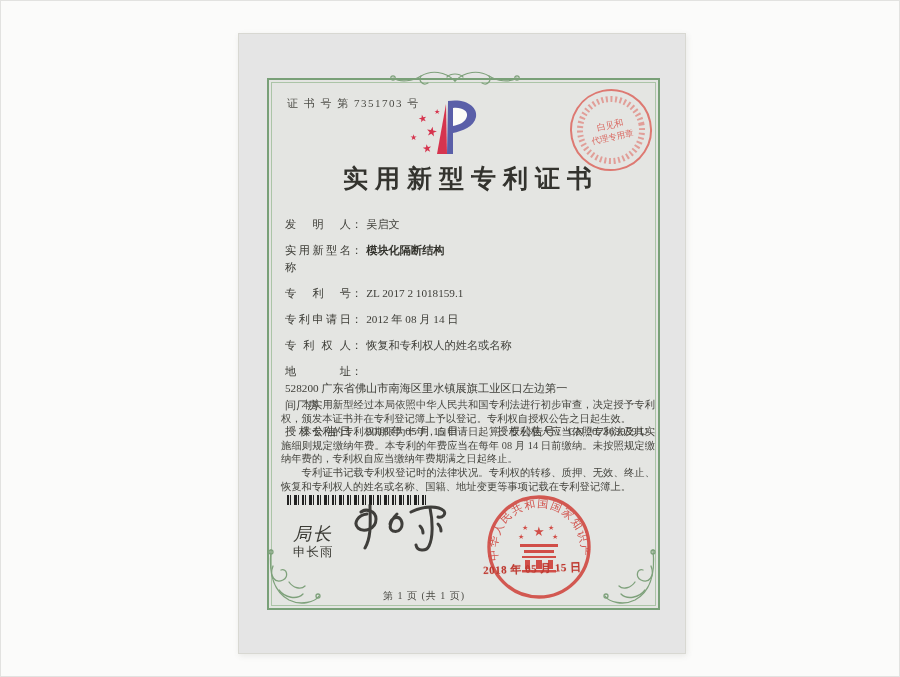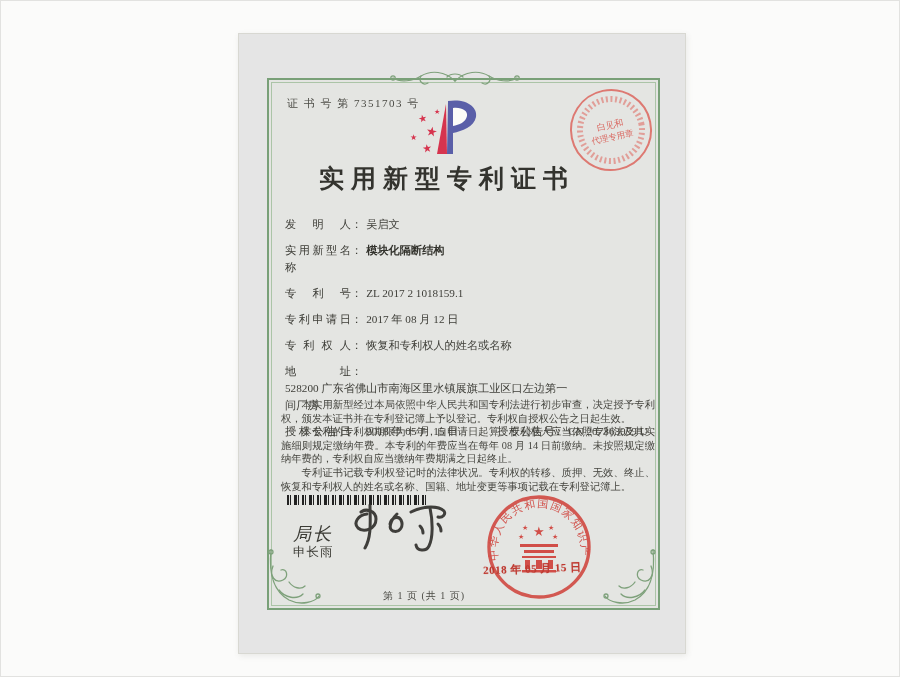--- a/index.html
+++ b/index.html
@@ -26,21 +26,21 @@
   .ornament-top{position:absolute;left:146px;top:33px;width:140px;height:26px;}
   .flourish-bl{position:absolute;left:22px;top:512px;width:62px;height:62px;}
   .flourish-br{position:absolute;left:362px;top:512px;width:62px;height:62px;transform:scaleX(-1);}
   .certno{
     position:absolute;left:48px;top:62px;font-size:11px;color:#4b4b45;
     letter-spacing:1.5px;
   }
   .logo{position:absolute;left:167px;top:64px;width:80px;height:64px;}
   .title{
     position:absolute;left:28px;top:128px;width:360px;text-align:center;
-    font-size:25px;font-weight:bold;color:#33332e;letter-spacing:7px;
+    font-size:25px;font-weight:bold;color:#33332e;letter-spacing:7px;padding-left:24px;
   }
   .fields{position:absolute;left:46px;top:182px;width:372px;font-size:11.2px;color:#3e3e38;}
   .frow{position:relative;line-height:17px;margin-bottom:9px;}
   .flabel{
     display:inline-block;width:66px;text-align:justify;text-align-last:justify;
     vertical-align:top;color:#3c3c36;
   }
   .fcolon{display:inline-block;vertical-align:top;margin-right:4px;color:#3c3c36;}
   .fvalue{display:inline-block;max-width:292px;vertical-align:top;}
   .fvalue.bold{font-weight:bold;color:#33332d;}
@@ -136,21 +136,21 @@
     <text x="42" y="40" text-anchor="middle" font-size="9" fill="#d8564e">白见和</text>
     <text x="42" y="52" text-anchor="middle" font-size="8.5" fill="#d8564e">代理专用章</text>
   </svg>
 
   <div class="title">实用新型专利证书</div>
 
   <div class="fields">
       <div class="frow"><span class="flabel">发明人</span><span class="fcolon">：</span><span class="fvalue">吴启文</span></div>
       <div class="frow"><span class="flabel">实用新型名称</span><span class="fcolon">：</span><span class="fvalue bold">模块化隔断结构</span></div>
       <div class="frow"><span class="flabel">专利号</span><span class="fcolon">：</span><span class="fvalue">ZL 2017 2 1018159.1</span></div>
-      <div class="frow"><span class="flabel">专利申请日</span><span class="fcolon">：</span><span class="fvalue">2017 年 08 月 12 日</span></div>
+      <div class="frow"><span class="flabel">专利申请日</span><span class="fcolon">：</span><span class="fvalue">2012 年 08 月 14 日</span></div>
       <div class="frow"><span class="flabel">专利权人</span><span class="fcolon">：</span><span class="fvalue">恢复和专利权人的姓名或名称</span></div>
       <div class="frow"><span class="flabel">地址</span><span class="fcolon">：</span><span class="fvalue">528200 广东省佛山市南海区里水镇展旗工业区口左边第一间厂房</span></div>
       <div class="frow"><span class="flabel">授权公告日</span><span class="fcolon">：</span><span class="fvalue">2018 年 05 月 15 日</span><span class="fsecond"><span class="flabel">授权公告号</span><span class="fcolon">：</span><span class="fvalue">CN 207363059 U</span></span></div>
     </div>
 
   <div class="legal">
       <p>本实用新型经过本局依照中华人民共和国专利法进行初步审查，决定授予专利权，颁发本证书并在专利登记簿上予以登记。专利权自授权公告之日起生效。</p>
       <p>本专利的专利权期限为十年，自申请日起算。专利权人应当依照专利法及其实施细则规定缴纳年费。本专利的年费应当在每年 08 月 14 日前缴纳。未按照规定缴纳年费的，专利权自应当缴纳年费期满之日起终止。</p>
       <p>专利证书记载专利权登记时的法律状况。专利权的转移、质押、无效、终止、恢复和专利权人的姓名或名称、国籍、地址变更等事项记载在专利登记簿上。</p>
     </div>

